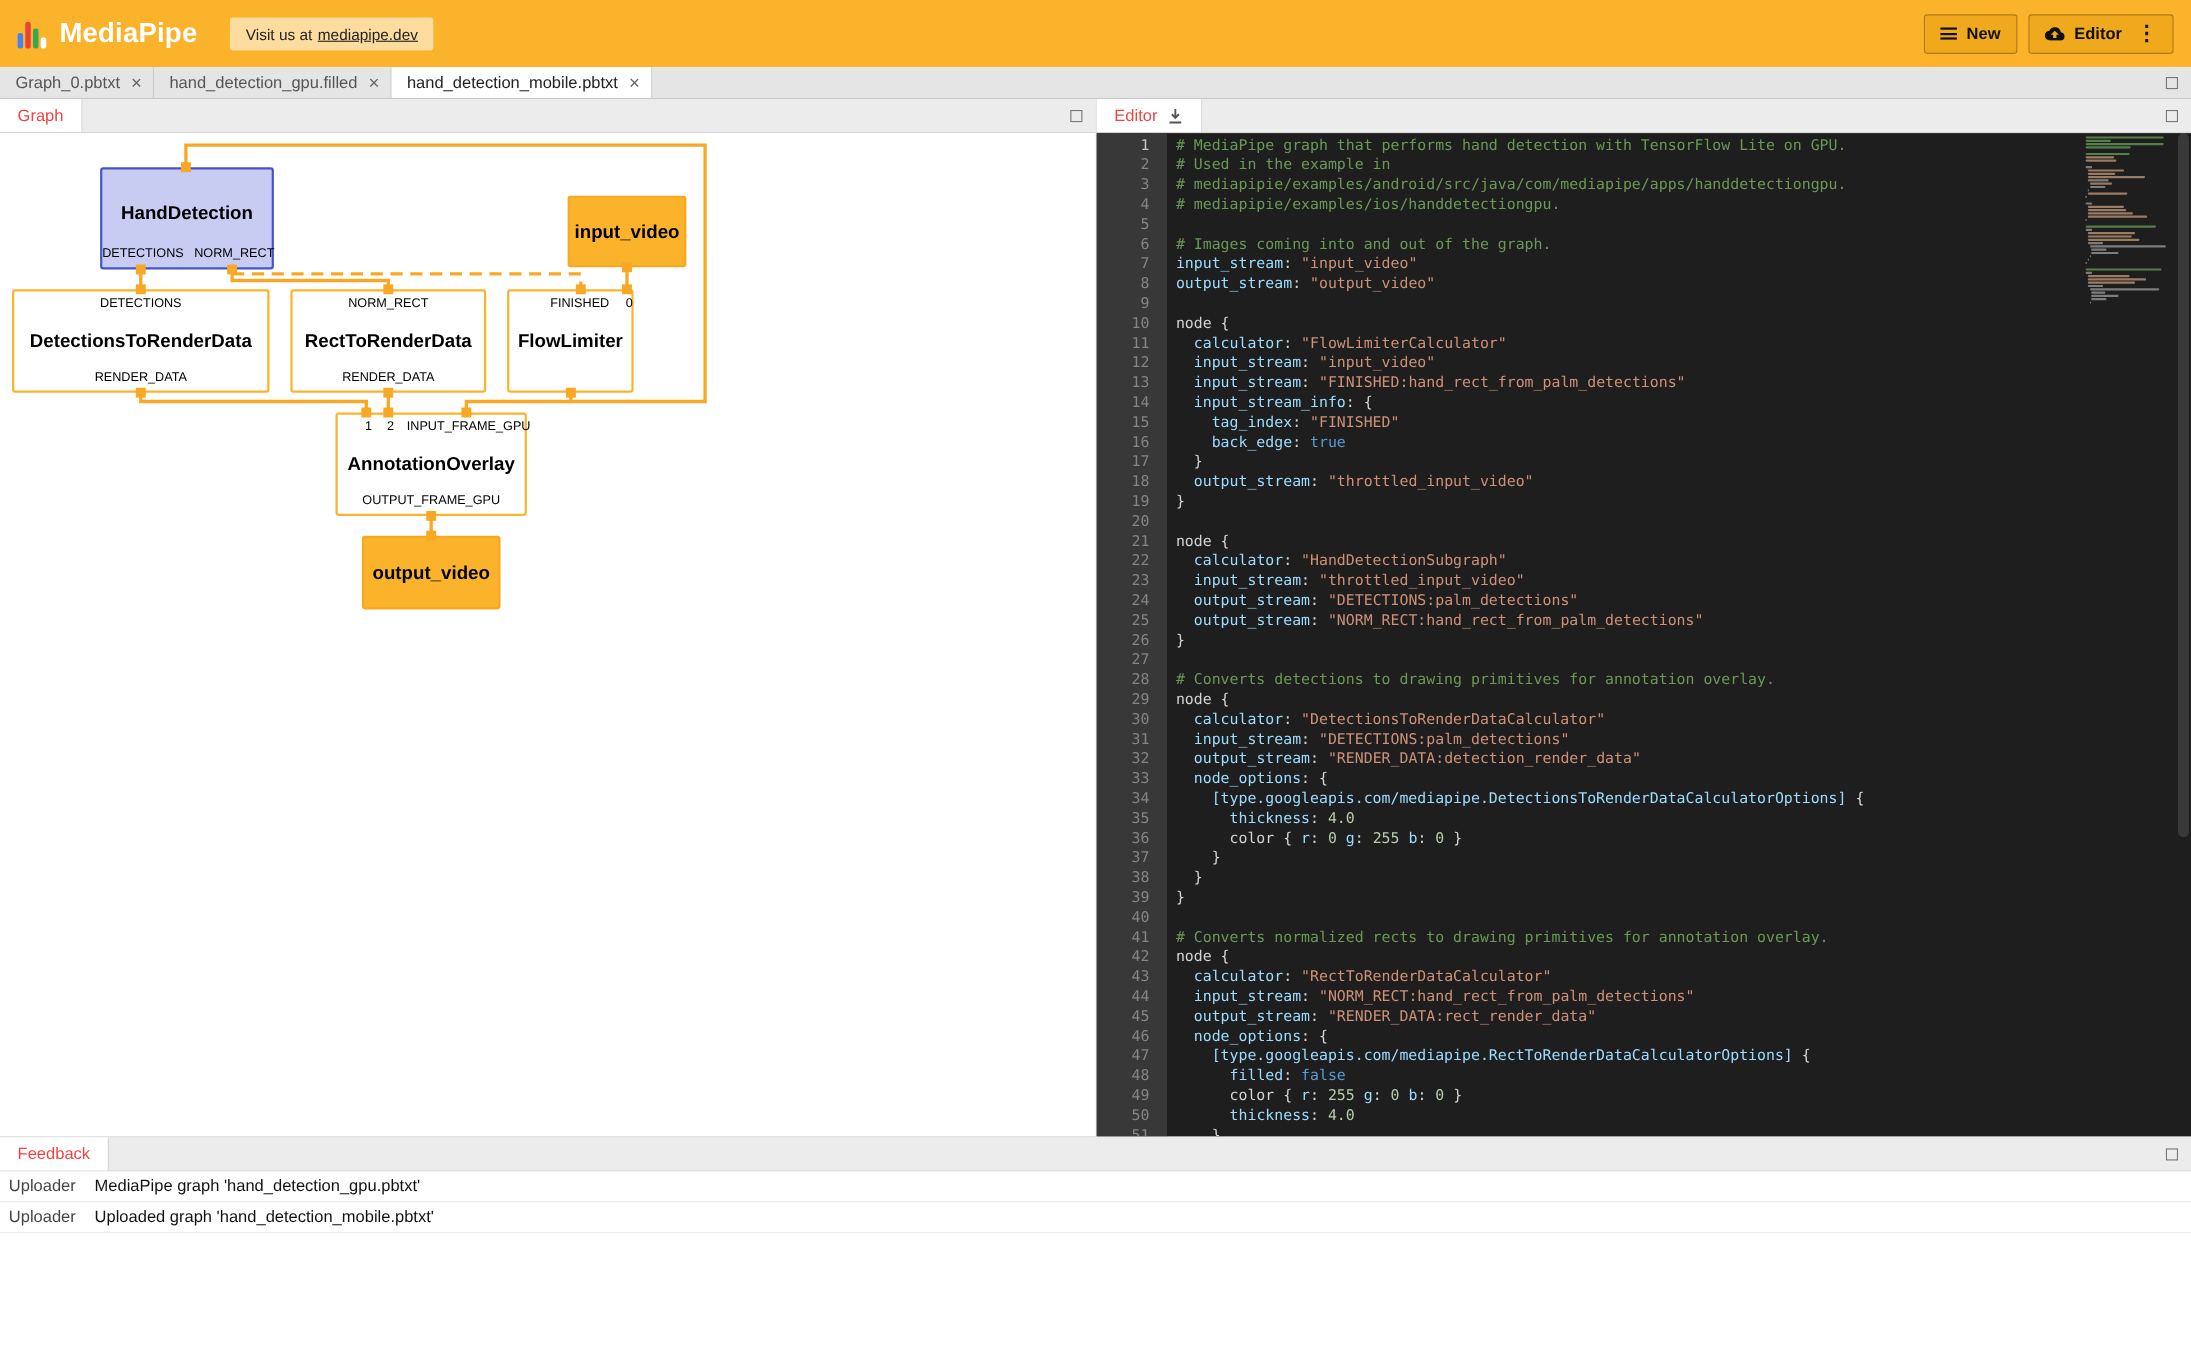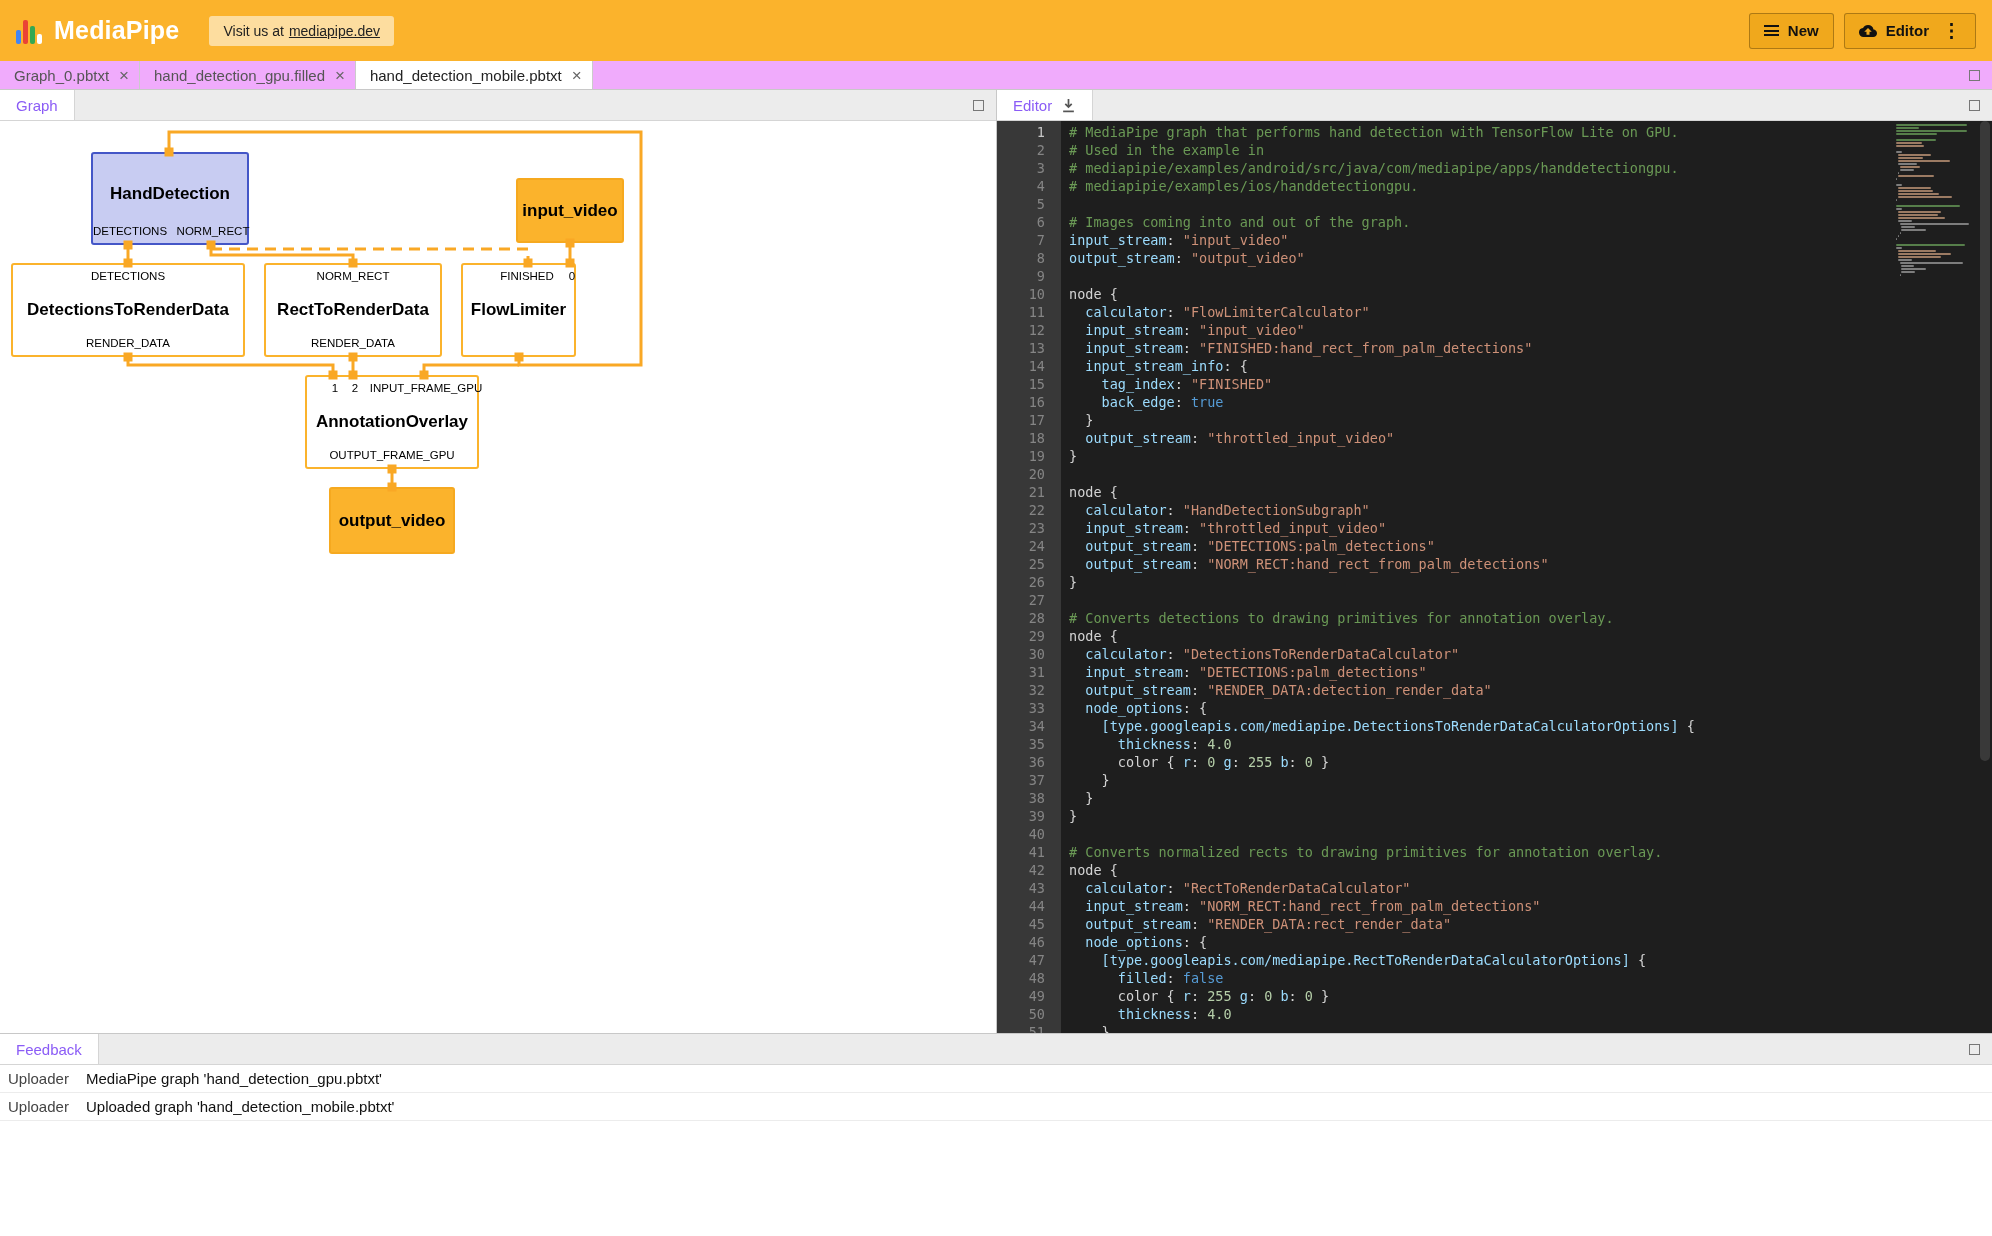--- a/index.html
+++ b/index.html
@@ -20,37 +20,37 @@
   .visit-badge a { color:#222; text-decoration:underline; cursor:pointer; }
   .header-actions { margin-left:auto; display:flex; gap:10px; }
   .hdr-btn { display:flex; align-items:center; gap:9px; background:#F0A81C;
     border:1px solid rgba(0,0,0,0.28); border-radius:3px; height:36px; padding:0 14px;
     font-size:15px; font-weight:bold; color:#111; cursor:pointer; font-family:inherit; }
   .hamburger-icon { width:15px; height:11px; border-top:2px solid #111; border-bottom:2px solid #111;
     background:linear-gradient(#111,#111) center/100% 2px no-repeat; }
   .kebab { font-size:19px; color:#111; margin-left:4px; line-height:1; }
 
   
-  .file-tabbar { height:29px; background:#f0abfc; border-bottom:1px solid #C8C8C8;
+  .file-tabbar { height:29px; background:#e5e5e5; border-bottom:1px solid #C8C8C8;
     display:flex; align-items:stretch; }
   .file-tab { display:flex; align-items:center; padding:0 10px 0 14px; font-size:15px;
     color:#555; border-right:1px solid #CBCBCB; cursor:pointer; white-space:nowrap; }
   .file-tab.active { background:#fff; color:#222; }
   .tab-close { margin-left:10px; color:#666; font-size:17px; line-height:1; cursor:pointer; }
   .maxi { width:11px; height:11px; border:1px solid #777; cursor:pointer; }
   .bar-right { margin-left:auto; align-self:center; margin-right:12px; }
 
   
   .main { display:flex; height:943px; }
   .left-panel { width:997px; border-right:1px solid #C8C8C8; display:flex; flex-direction:column; }
   .right-panel { flex:1; min-width:0; display:flex; flex-direction:column; }
   .panel-strip { height:31px; background:#ECECEC; border-bottom:1px solid #D5D5D5;
     display:flex; align-items:stretch; }
   .panel-tab { background:#fff; display:flex; align-items:center; gap:9px; padding:0 16px;
-    font-size:15px; color:#8b5cf6; border-right:1px solid #D5D5D5; cursor:pointer; }
+    font-size:15px; color:#ef4444; border-right:1px solid #D5D5D5; cursor:pointer; }
 
   
   .graph-canvas { position:relative; flex:1; background:#fff; overflow:hidden; }
   .gnode { position:absolute; border-radius:3px; cursor:pointer; }
   .gnode.white { background:#fff; border:2px solid #FBB32C; }
   .gnode.orange { background:#FBB32C; border:2px solid #F6A91F; }
   .gnode.selected { background:#C8CCF2; border:2px solid #4456C7; }
   .gnode .title { position:absolute; left:0; right:0; text-align:center; font-weight:bold;
     font-size:17px; color:#000; white-space:nowrap; }
   .title.mid { top:50%; transform:translateY(-50%); }

